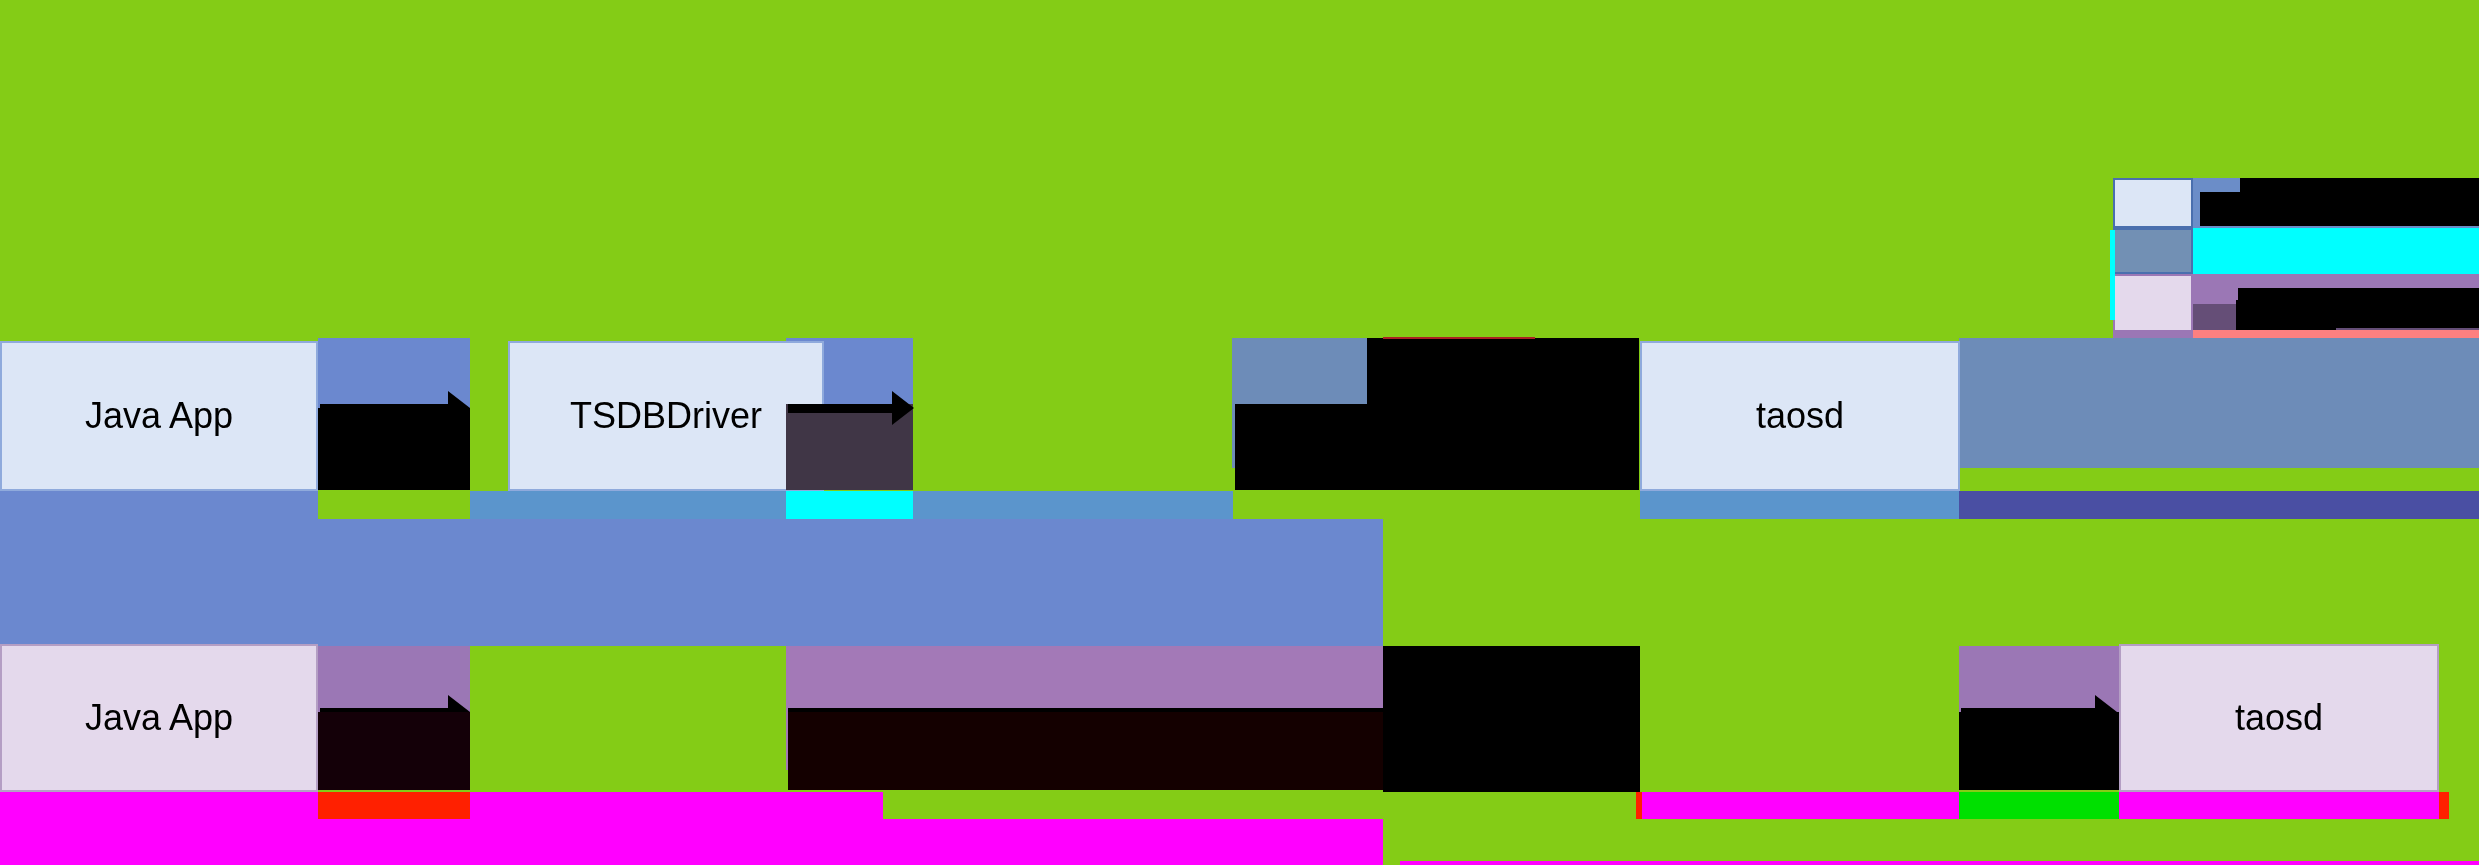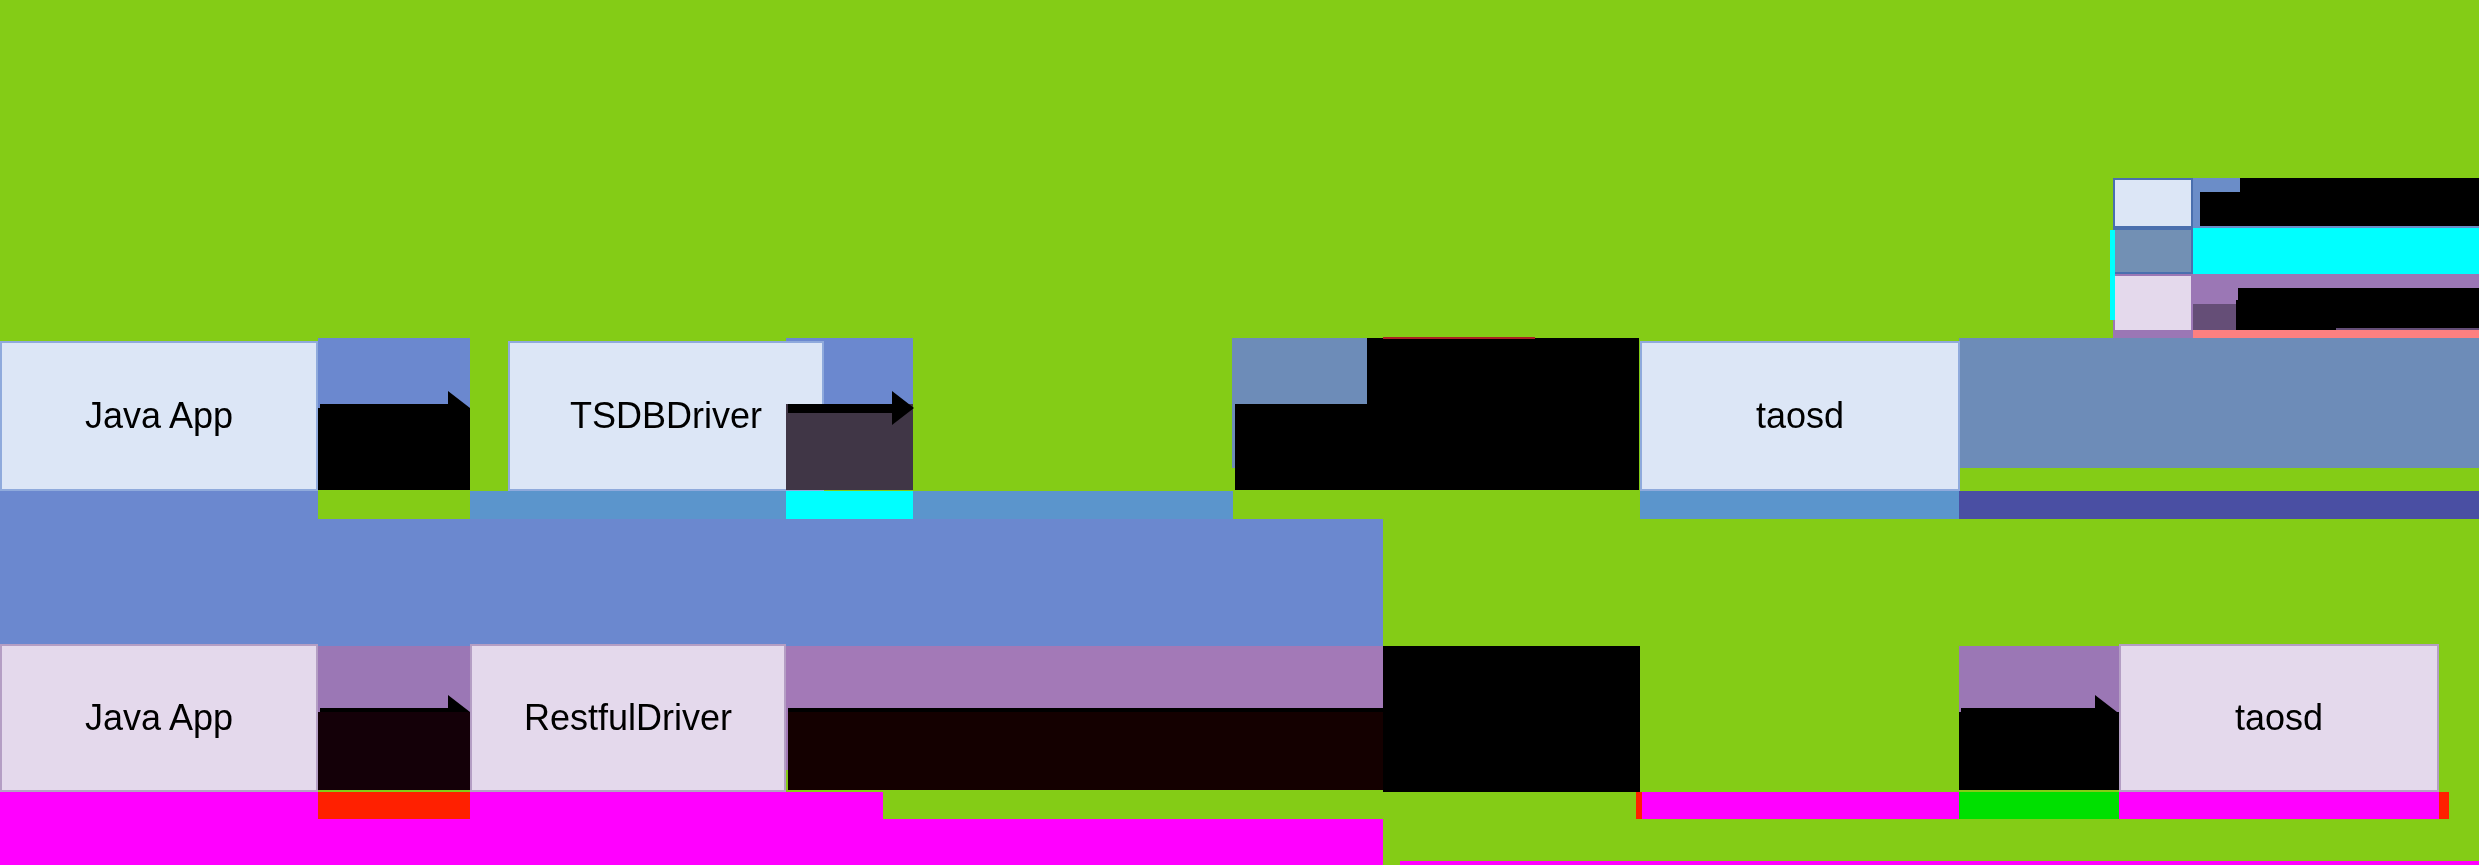--- a/index.html
+++ b/index.html
@@ -116,23 +116,20 @@
   <div class="rect" style="left:1300px;top:519px;width:83px;height:127px;background:#6b88cf;"></div>
 
   <div class="rect" style="left:318px;top:646px;width:152px;height:124px;background:#9b77b5;"></div>
   <div class="rect" style="left:786px;top:646px;width:597px;height:124px;background:#a379b7;"></div>
   <div class="rect" style="left:1959px;top:646px;width:160px;height:124px;background:#9b77b5;"></div>
 
   <div class="node lav" style="left:0px;top:644px;width:318px;height:148px;">
     <span>Java App</span>
   </div>
 
-  <div class="node lav" style="left:470px;top:644px;width:316px;height:148px;">
-    <span>RestfulDriver</span>
-  </div>
 
 
   <div class="node lav" style="left:2119px;top:644px;width:320px;height:148px;">
     <span>taosd</span>
   </div>
 
   <div class="arrow-line" style="left:320px;top:708px;width:130px;"></div>
   <div class="arrow-head" style="left:448px;top:695px;"></div>
 
   <div class="arrow-line" style="left:788px;top:708px;width:830px;"></div>

